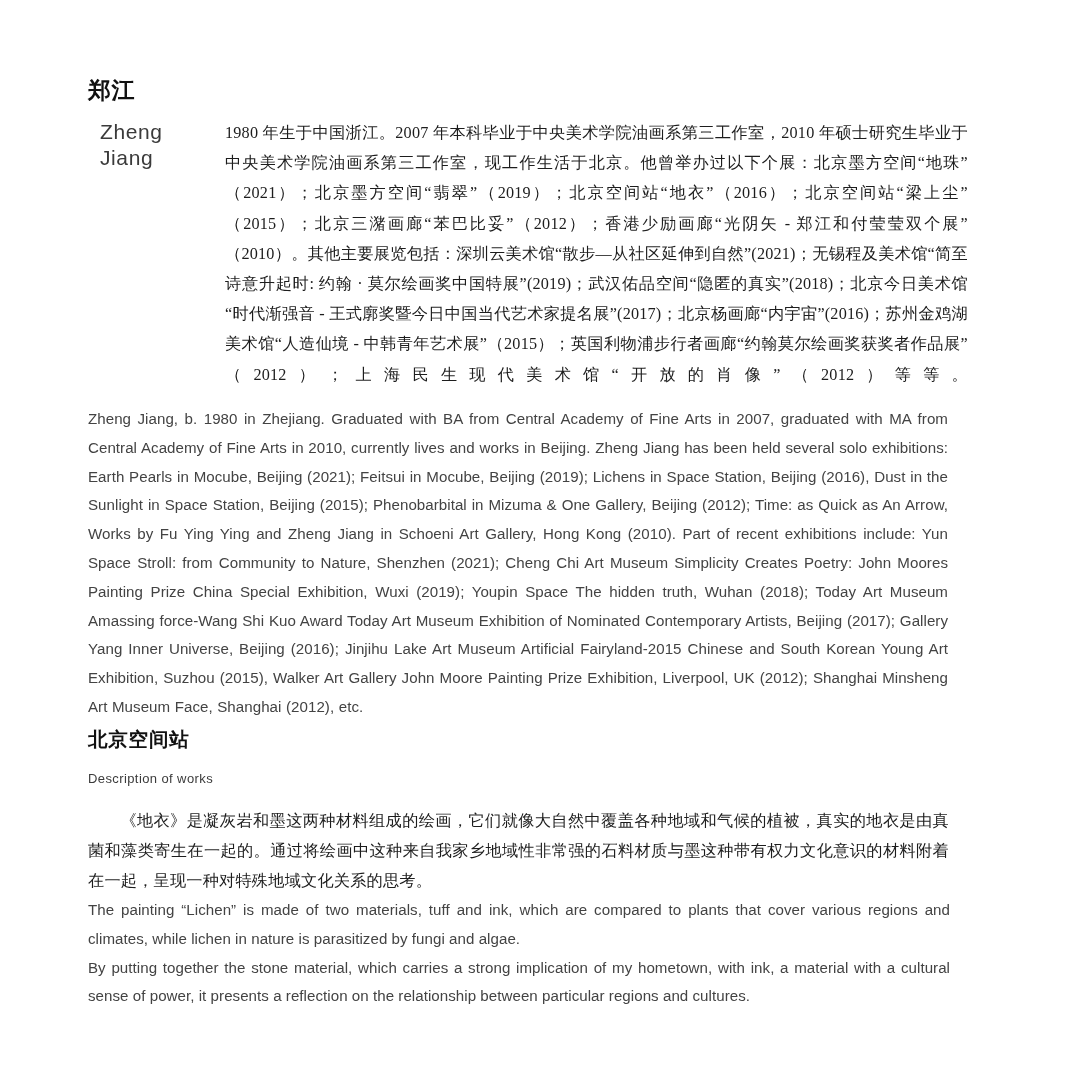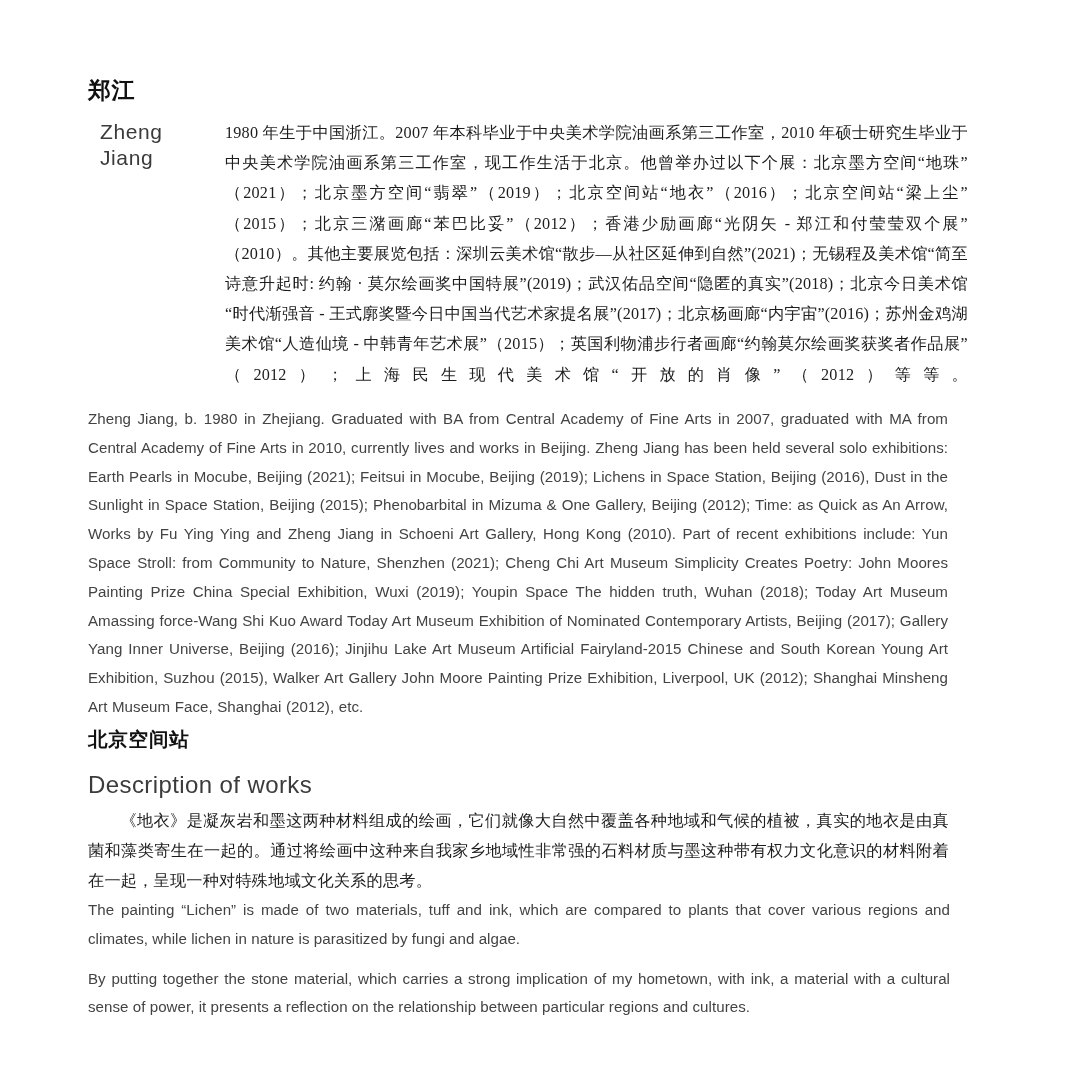--- a/index.html
+++ b/index.html
@@ -106,21 +106,21 @@
     font-weight: 700;
     font-size: 19.5px;
     line-height: 1.2;
     color: #111111;
     letter-spacing: 0.8px;
     margin: 0 0 20px 0;
   }
   .heading-en {
     font-family: "Liberation Sans", "DejaVu Sans", sans-serif;
     font-weight: 400;
-    font-size: 24px;
+    font-size: 13px;
     line-height: 1.2;
     color: #3b3b3b;
     letter-spacing: 0.4px;
     margin: 0;
   }
 
   
   .desc-cn-block {
     position: absolute;
     left: 88px;
@@ -150,21 +150,21 @@
     font-family: "Liberation Sans", "DejaVu Sans", sans-serif;
     font-size: 15.1px;
     line-height: 28.8px;
     color: #434343;
     text-align: justify;
     text-align-last: left;
     margin: 0;
     letter-spacing: 0.05px;
   }
   .desc-en-p + .desc-en-p {
-    margin-top: 11px;
+    margin-top: 0;
   }
 </style>
 </head>
 <body>
 
 <div class="page">
 
   <div class="header-block">
 
     <div class="name-col">

